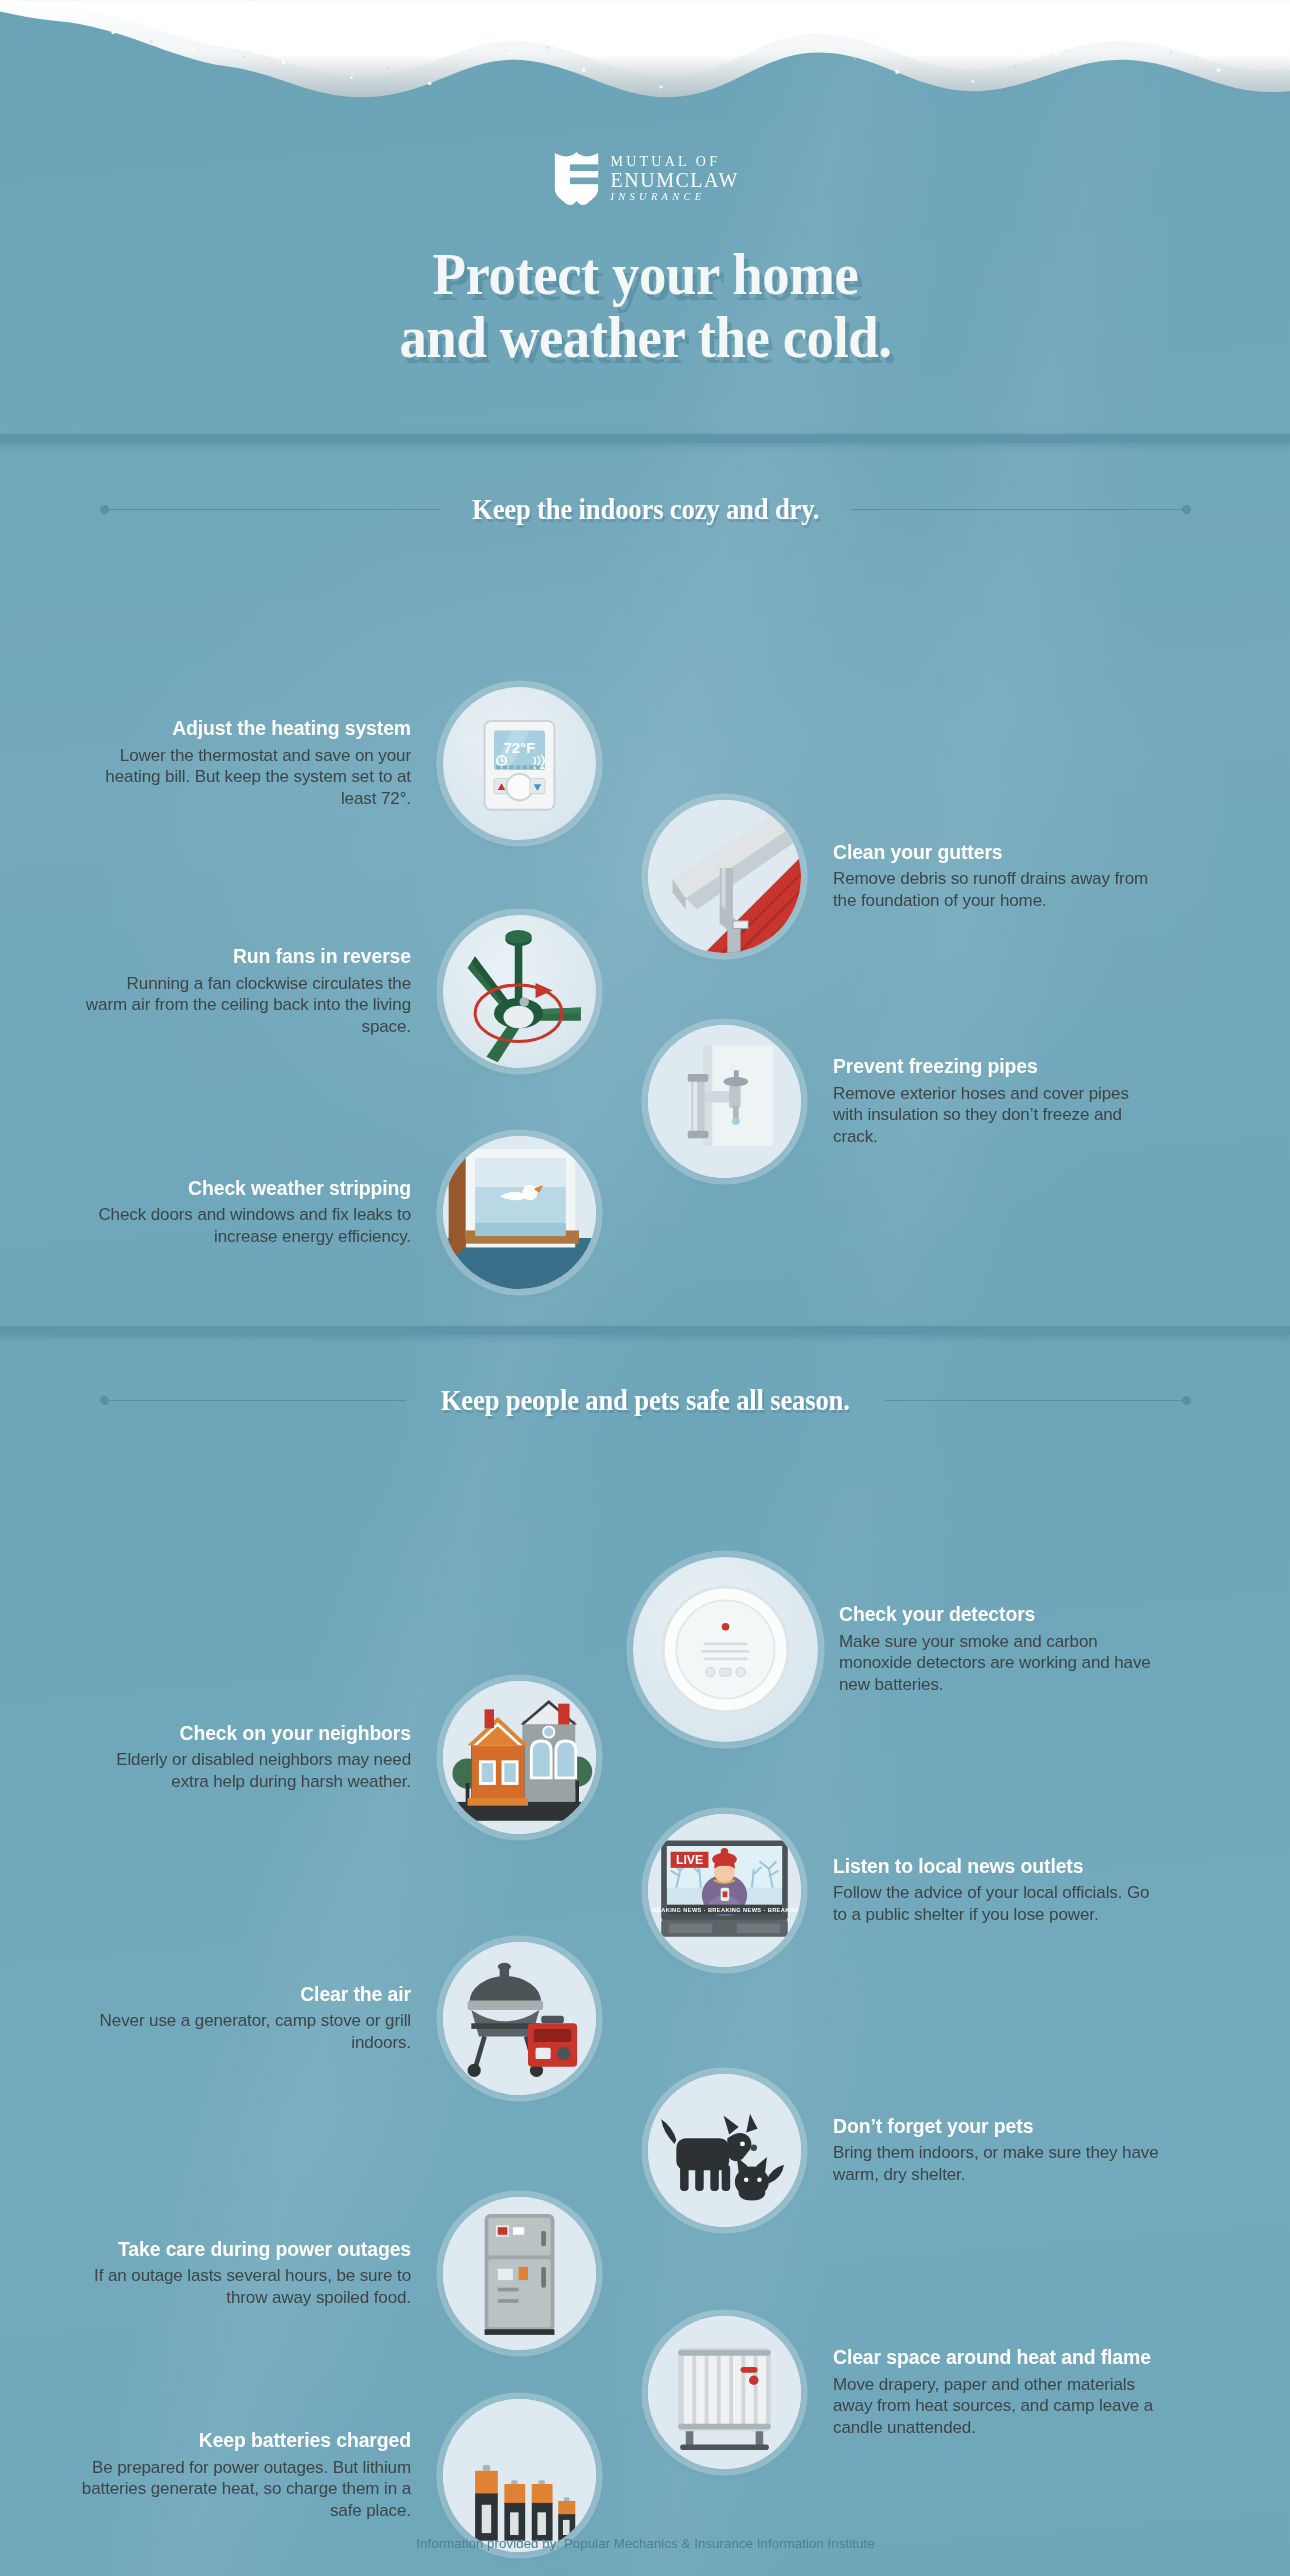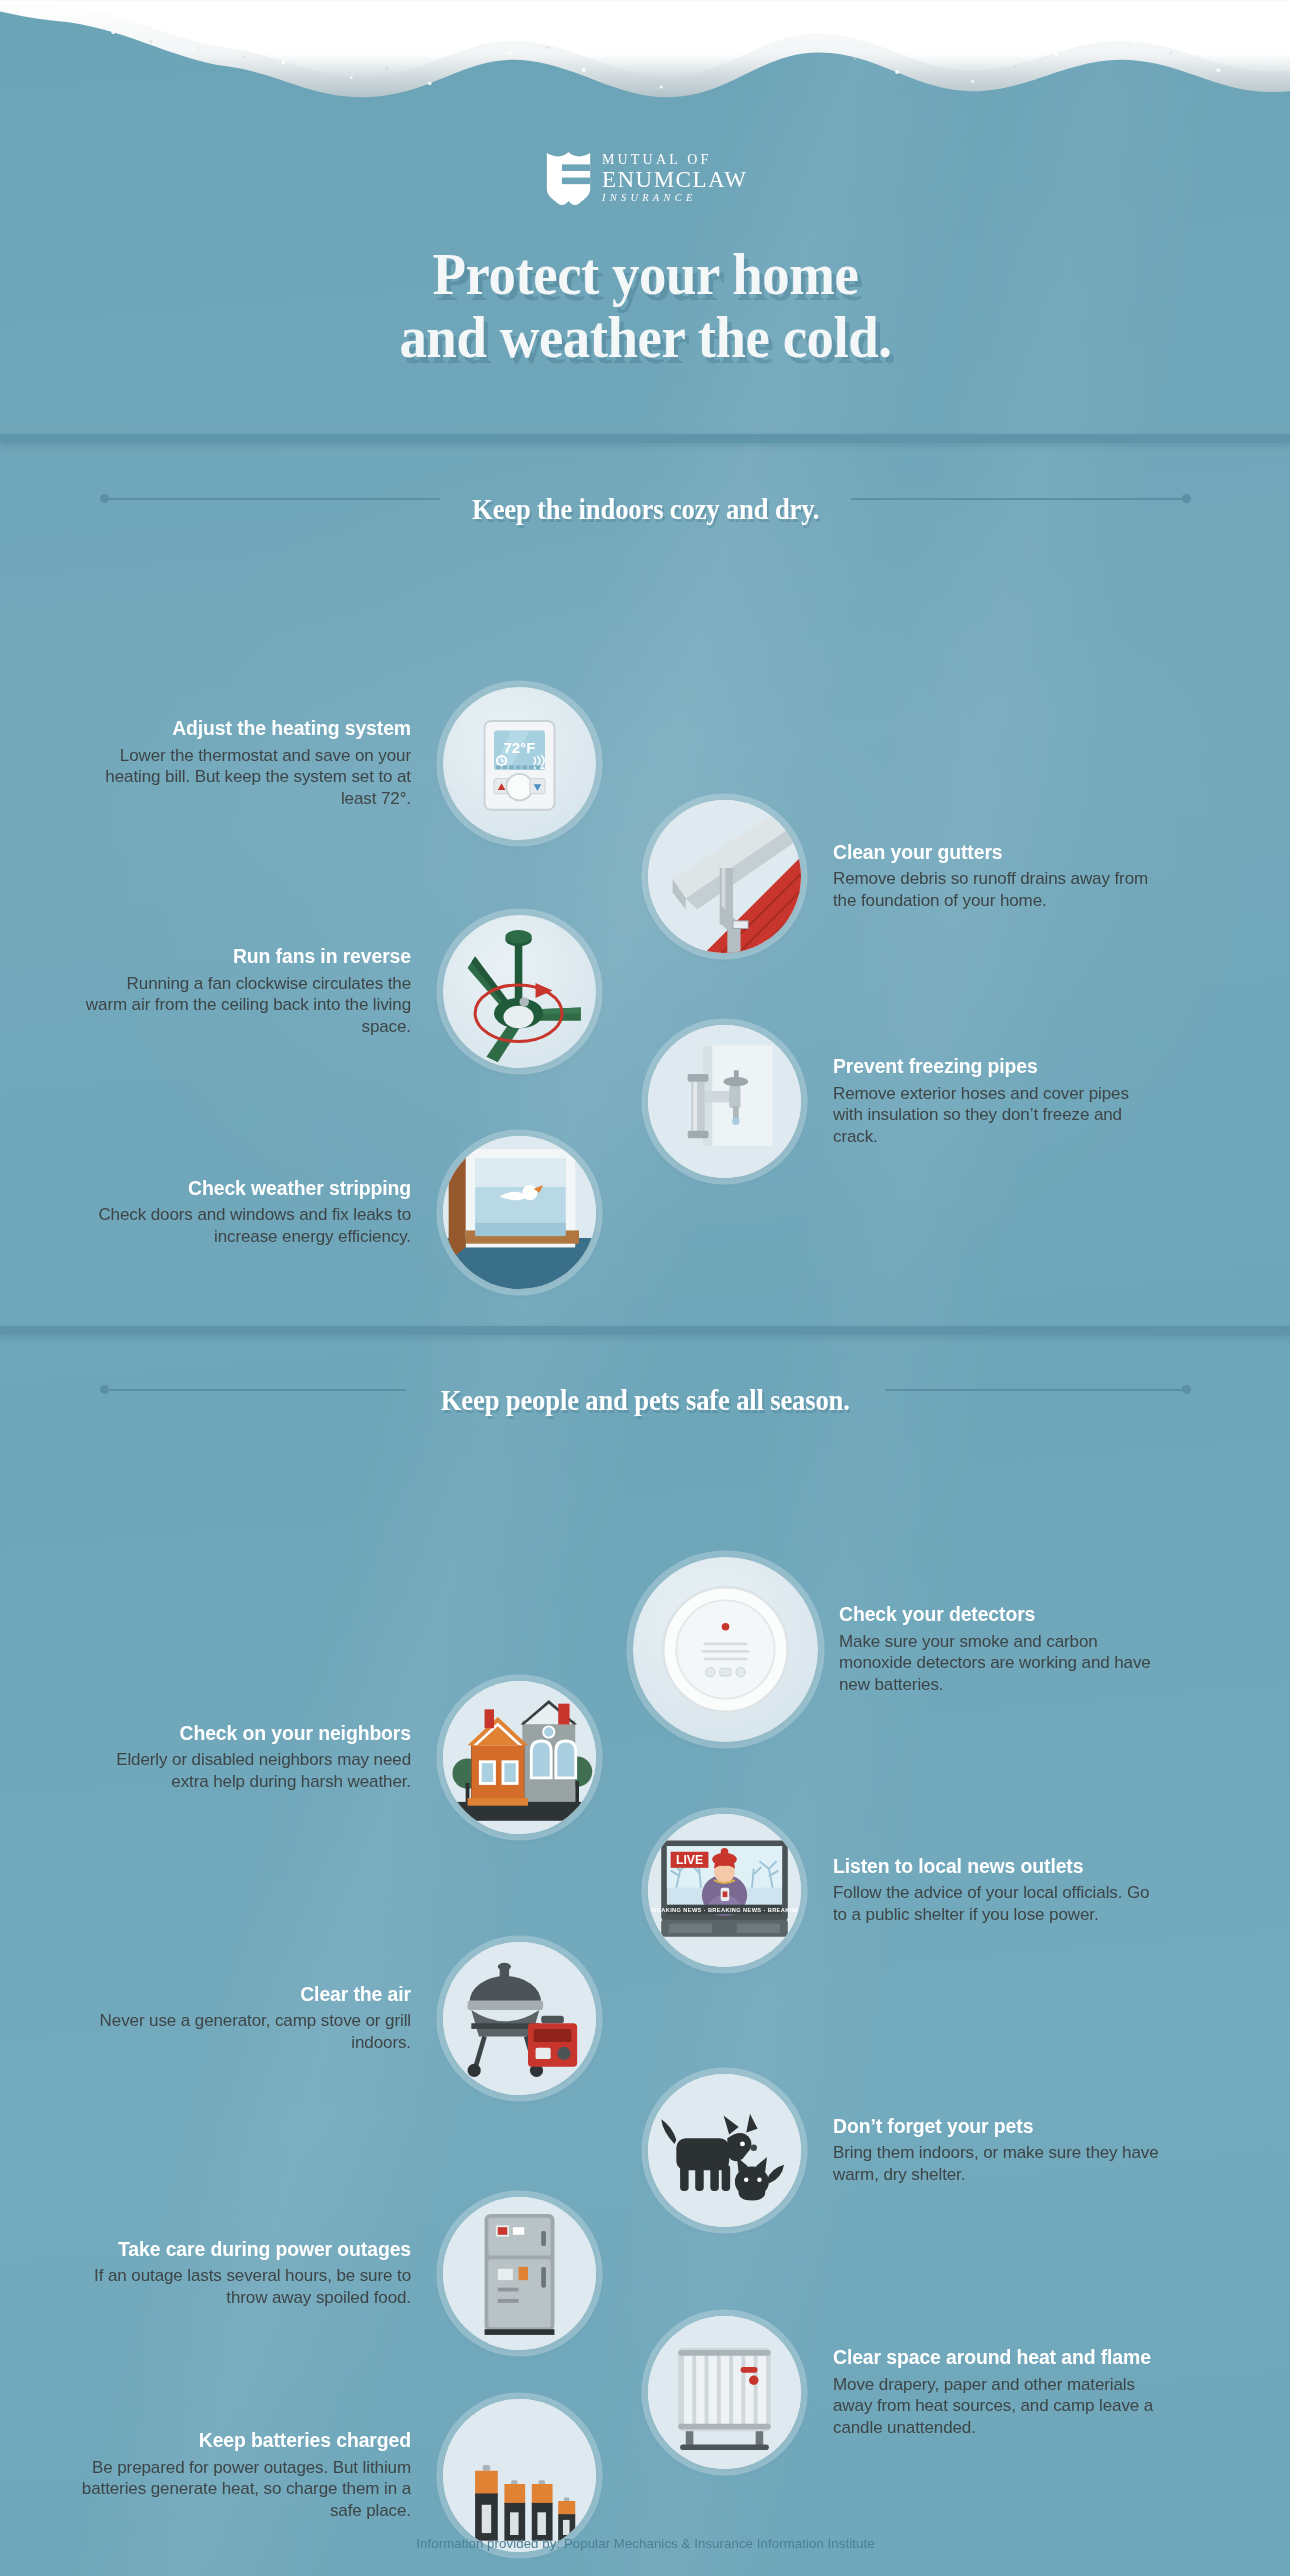--- a/index.html
+++ b/index.html
@@ -42,21 +42,21 @@
   .header { position: relative; z-index: 4; padding-top: 149px; text-align: center; }
   .logo { display: inline-flex; align-items: center; gap: 9.4px; }
   .logo-shield { width: 49px; height: 59px; display: block; }
   .logo-text { text-align: left; color: #ffffff; line-height: 1; }
   .logo-l1 {
     font-family: "Liberation Serif", serif;
     font-size: 14px; letter-spacing: 3.2px; font-weight: 400;
   }
   .logo-l2 {
     font-family: "Liberation Serif", serif;
-    font-size: 23px; letter-spacing: 1.5px; font-weight: 400; margin-top: 0.9px;
+    font-size: 20px; letter-spacing: 1.5px; font-weight: 400; margin-top: 0.9px;
   }
   .logo-l3 {
     font-family: Liberation Serif, serif;
     font-size: 10.4px; letter-spacing: 4.3px; font-style: italic; margin-top: 1.9px;
   }
   .title {
     margin-top: 32px;
     color: #f4f7f8;
     font-family: "Liberation Serif", serif;
     font-weight: bold;
@@ -71,21 +71,21 @@
   .band-sep {
     position: relative; z-index: 4;
     height: 9.4px; width: 100%;
     background: #5e95ab;
     box-shadow: 0 2.8px 6.6px rgba(40,80,100,0.18);
   }
 
   
   .section-head {
     position: relative; z-index: 4;
-    display: flex; 
+    display: flex; align-items: center;
     gap: 17px;
     padding: 0 100px;
     margin-top: 49px;
   }
   .rule { flex: 1 1 auto; display: flex; align-items: center; height: 11.3px; }
   .rule .line { flex: 1 1 auto; height: 1.9px; background: #5b8fa4; }
   .rule .dot { width: 9.4px; height: 9.4px; border-radius: 50%; background: #5b8fa4; }
   .rule.left .dot { order: -1; }
   .section-title {
     color: #ffffff;

